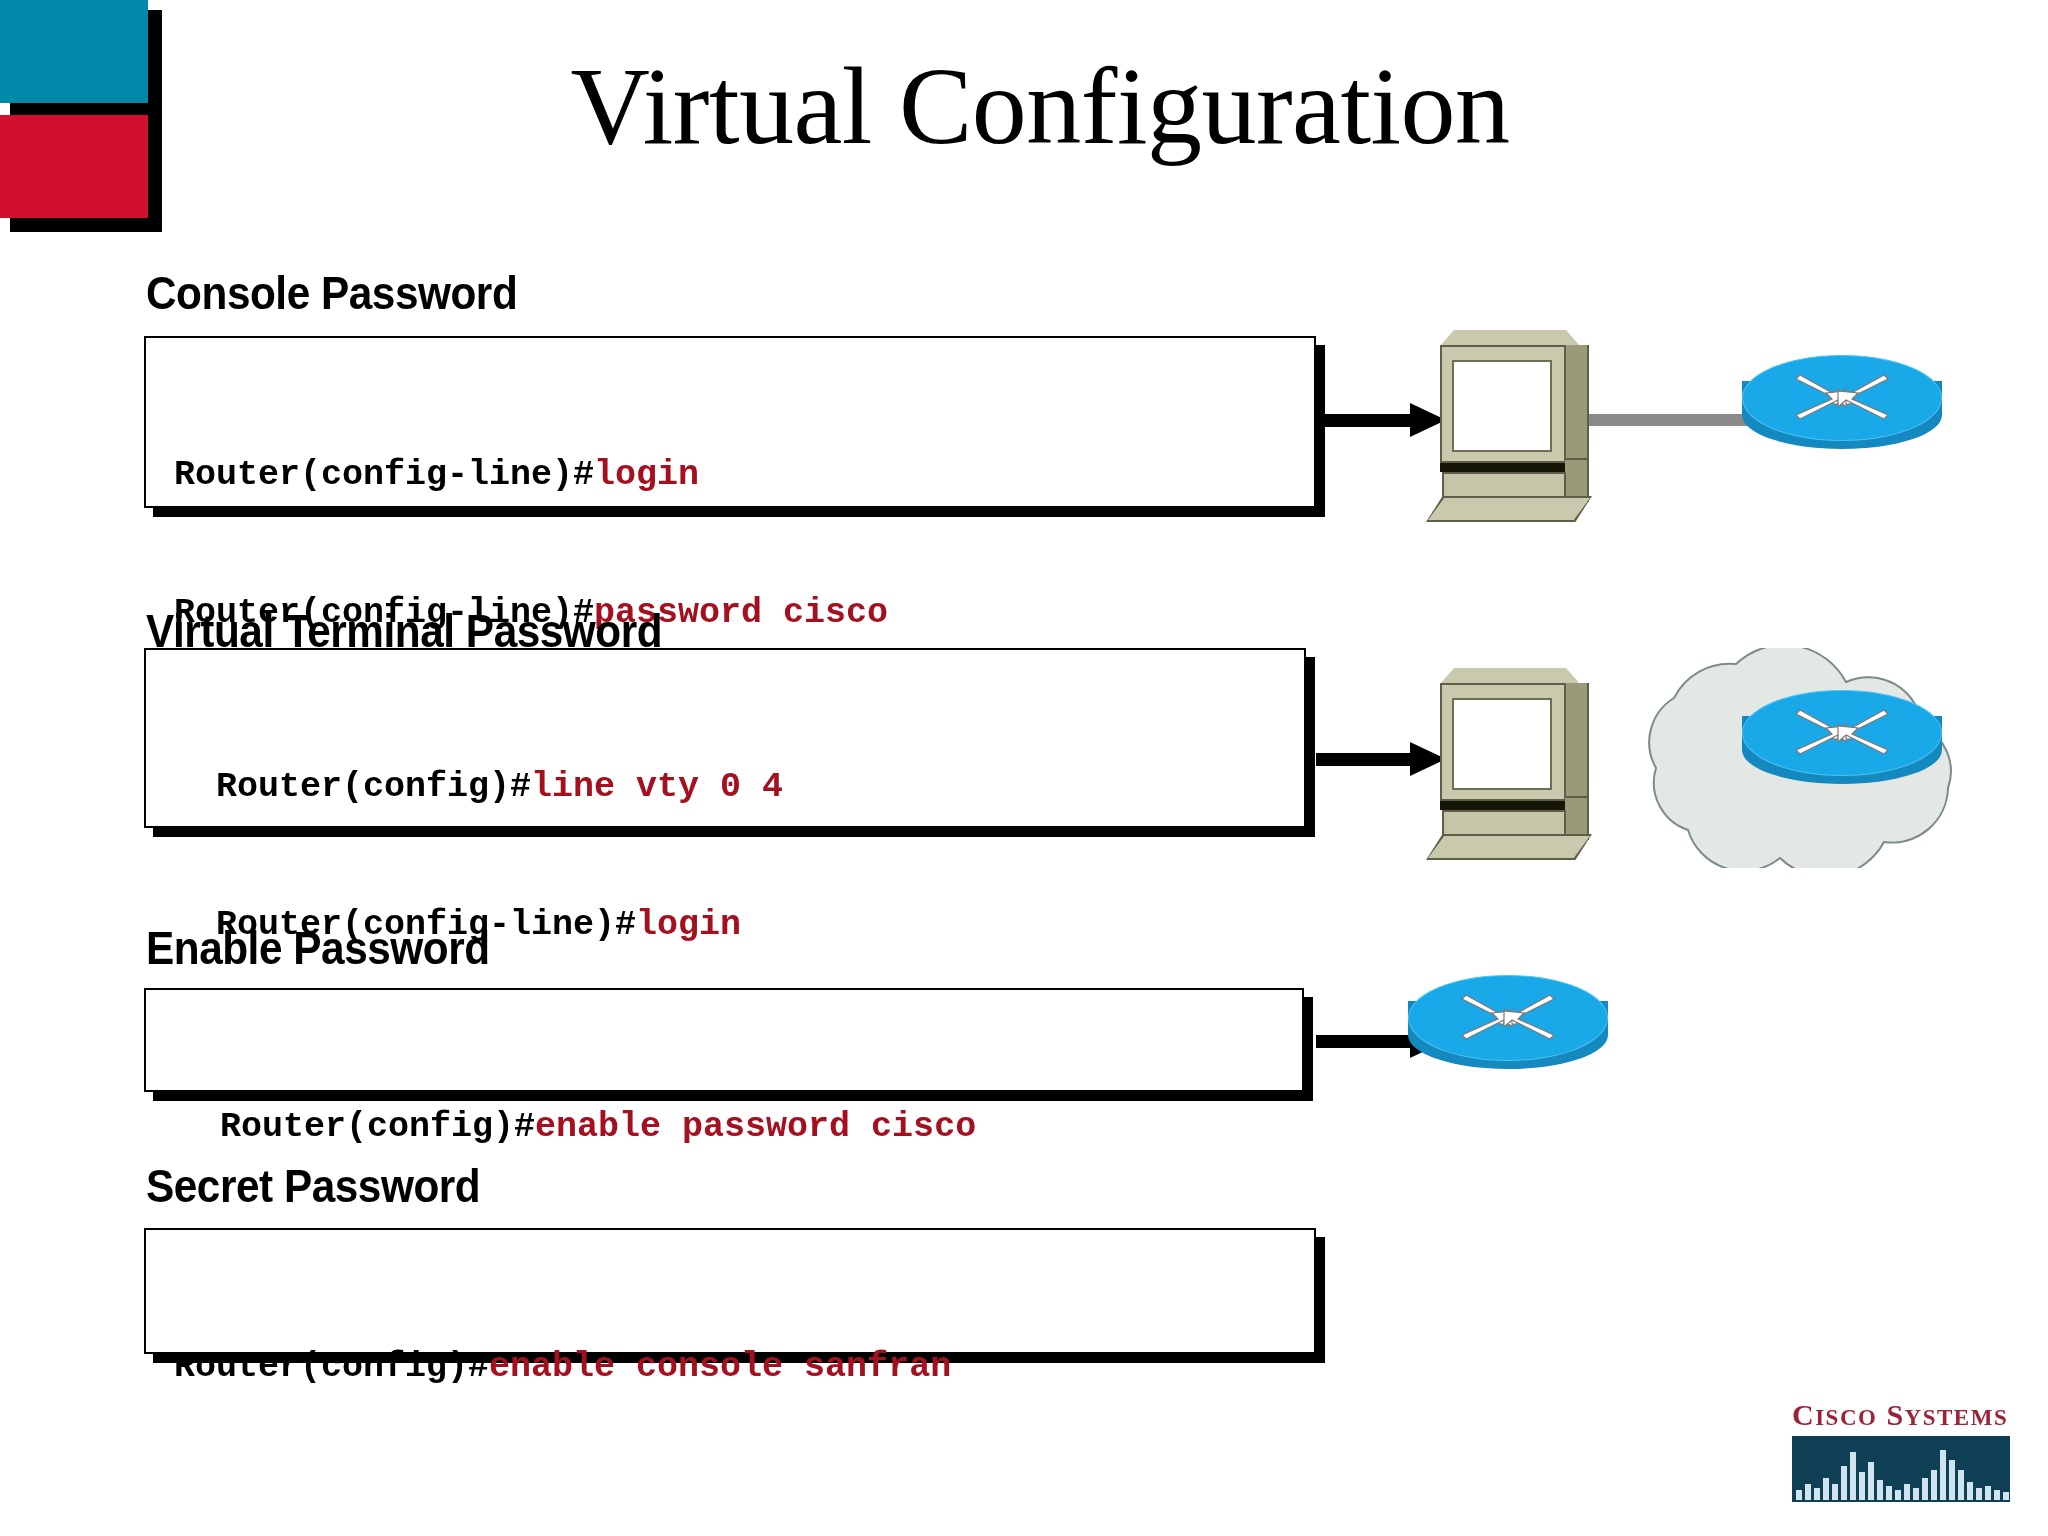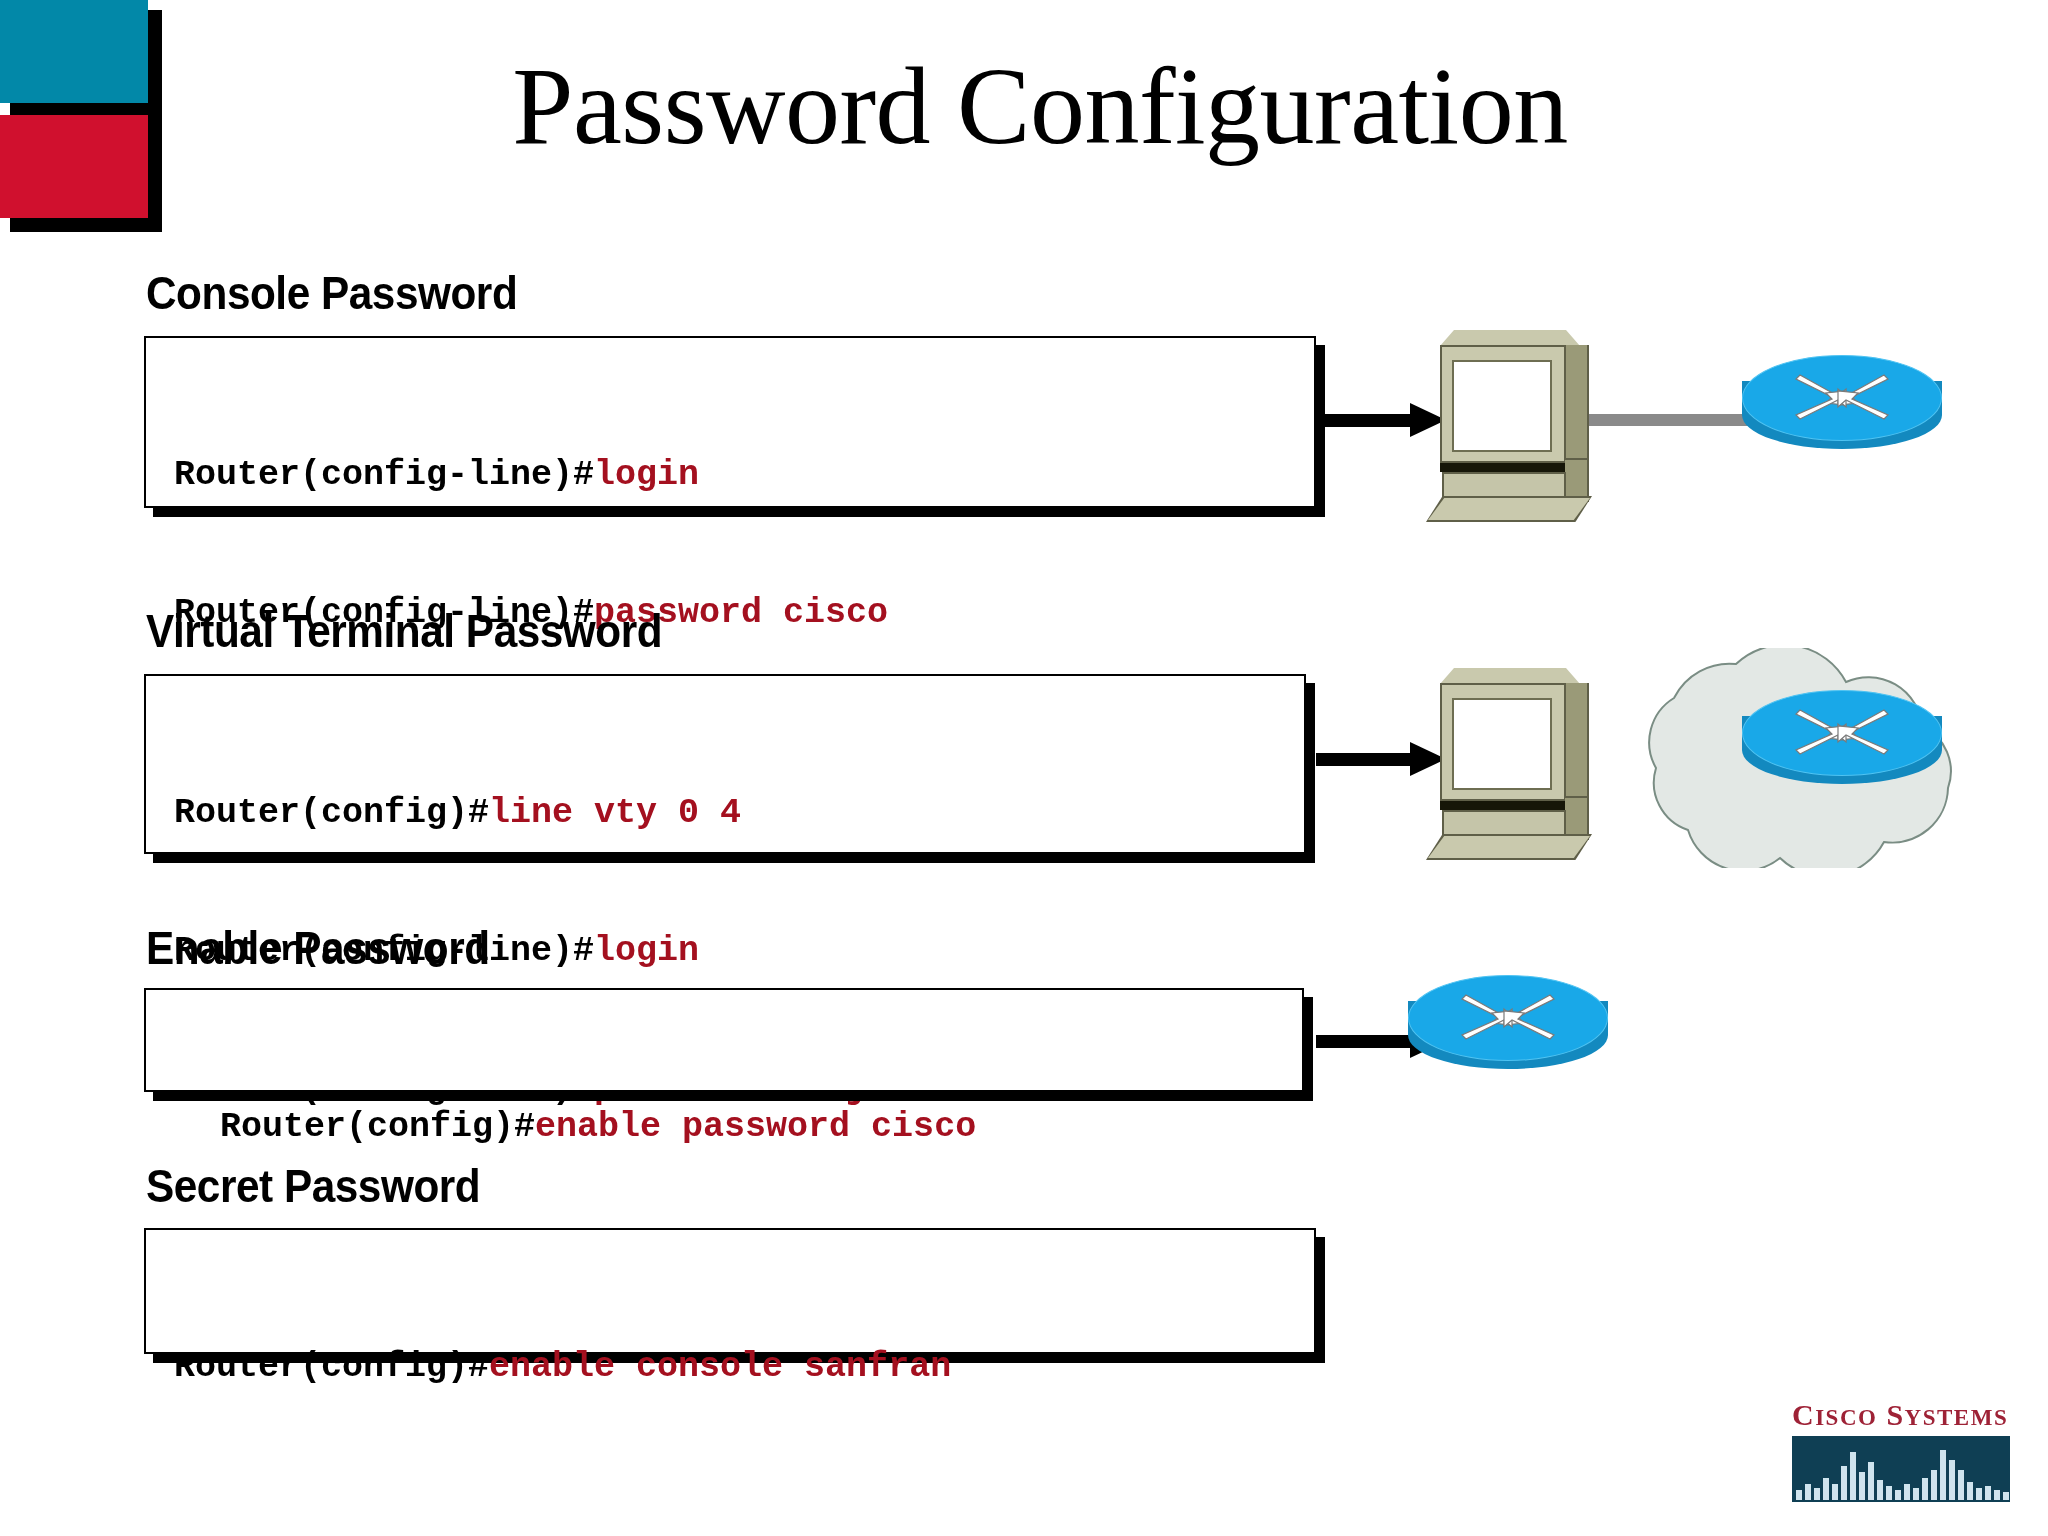--- a/index.html
+++ b/index.html
@@ -242,21 +242,21 @@
 </style>
 </head>
 <body>
 
 <div class="logo-mark">
   <div class="shadow"></div>
   <div class="sq sq-teal"></div>
   <div class="sq sq-red"></div>
 </div>
 
-<div class="slide-title">Password Configuration</div>
+<div class="slide-title">Virtual Configuration</div>
 
 <div class="section">
   <div class="section-heading" style="top:270px;">Console Password</div>
 
   <div class="code-box" style="top:336px; width:1172px; height:172px;">
     <div class="code-lines">
       <div class="code-line"><span class="tok-prompt">Router(config-line)#</span><span class="tok-cmd">login</span></div>
       <div class="code-line"><span class="tok-prompt">Router(config-line)#</span><span class="tok-cmd">password cisco</span></div>
     </div>
   </div>
@@ -290,21 +290,21 @@
         <path d="M58 64 L96 45 L104 52 L104 36 L84 38 L90 44 L54 60 Z"></path>
         <path d="M142 64 L104 45 L96 52 L96 36 L116 38 L110 44 L146 60 Z"></path>
       </g>
     </svg>
   </div>
 </div>
 
 <div class="section">
   <div class="section-heading" style="top:608px;">Virtual Terminal Password</div>
 
-  <div class="code-box" style="top:674px; width:1162px; height:180px;">
+  <div class="code-box" style="top:648px; width:1162px; height:180px;padding-left:42px;">
     <div class="code-lines">
       <div class="code-line"><span class="tok-prompt">Router(config)#</span><span class="tok-cmd">line vty 0 4</span></div>
       <div class="code-line"><span class="tok-prompt">Router(config-line)#</span><span class="tok-cmd">login</span></div>
       <div class="code-line"><span class="tok-prompt">Router(config-line)#</span><span class="tok-cmd">password sanjose</span></div>
     </div>
   </div>
 
   <div class="arrow" style="left:1316px; top:742px; width:130px;">
     <div class="shaft" style="width:98px;"></div>
     <div class="head" style="left:94px;"></div>

